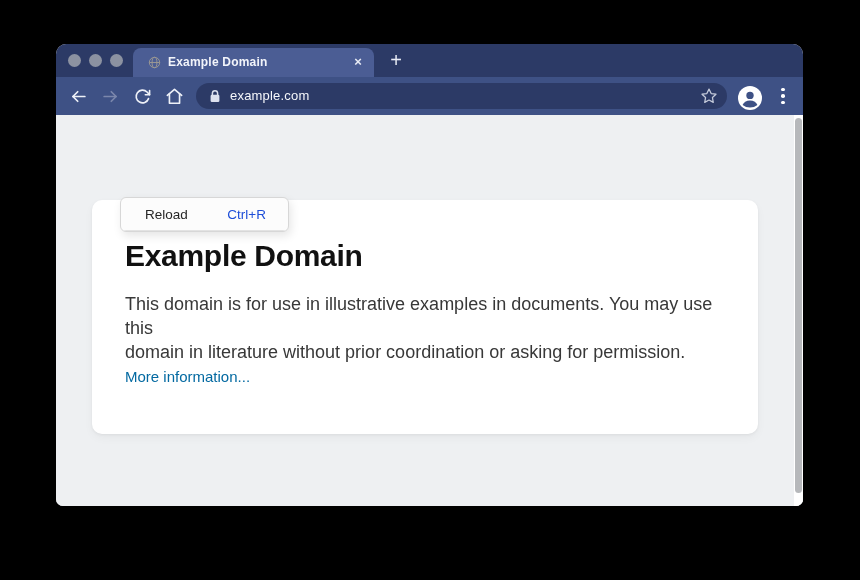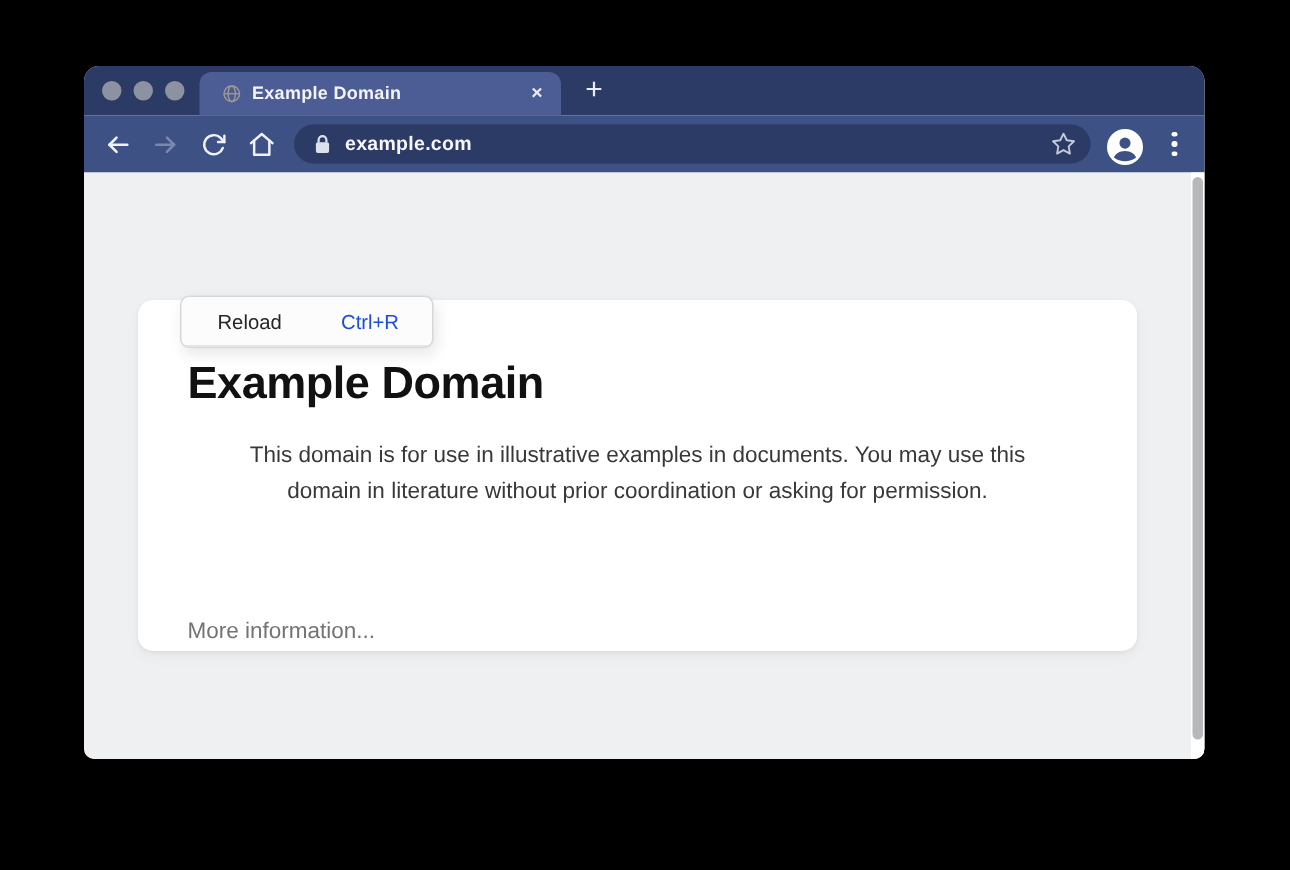--- a/index.html
+++ b/index.html
@@ -40,21 +40,21 @@
   .toolbar{position:relative;height:38px;background:#3e5185;}
   .nav-btn{position:absolute;top:4px;width:30px;height:30px;display:flex;align-items:center;justify-content:center;}
   .nav-back{left:7px}.nav-fwd{left:39px}.nav-reload{left:71px}.nav-home{left:103px}
   .urlbar{
     position:absolute;left:140px;top:6px;width:531px;height:26px;
     background:#2c3a66;border-radius:13px;
   }
   .lock{position:absolute;left:13px;top:6px;}
   .url-text{
     position:absolute;left:34px;top:0;height:26px;line-height:26px;
-    color:#f5f7fb;font-size:13px;font-weight:700;letter-spacing:.2px;
+    color:#f5f7fb;font-size:13px;font-weight:400;letter-spacing:.2px;
   }
   .star{position:absolute;right:9px;top:4px;}
   .avatar{position:absolute;left:682px;top:9px;width:24px;height:24px;}
   .kebab{position:absolute;left:719px;top:7px;width:16px;height:24px;
     display:flex;flex-direction:column;align-items:center;justify-content:center;gap:3px;}
   .kebab i{width:3.6px;height:3.6px;border-radius:50%;background:#fff;display:block;}
   
   .content{position:relative;height:391px;background:#eef0f2;}
   .scroll-track{position:absolute;right:0;top:0;bottom:0;width:9px;background:#ffffff;}
   .scroll-thumb{position:absolute;right:1px;top:3px;width:7px;height:375px;background:#b6b8bb;border-radius:4px;}
@@ -63,25 +63,25 @@
     background:#ffffff;border-radius:10px;
     box-shadow:0 1px 3px rgba(0,0,0,.05), 0 4px 10px rgba(0,0,0,.04);
   }
   .card h1{
     position:absolute;left:33px;top:38px;margin:0;
     font-size:30px;line-height:36px;font-weight:700;color:#111;letter-spacing:-.3px;
     white-space:nowrap;
   }
   .card p{
     position:absolute;left:33px;top:92px;margin:0;width:600px;
-    font-size:15px;line-height:24px;color:#383838;text-align:center;
+    font-size:18px;line-height:24px;color:#383838;
   }
   .card a{
     position:absolute;left:33px;top:165px;
-    font-size:15px;line-height:24px;color:#737373;text-decoration:none;margin-top:44px;
+    font-size:15px;line-height:24px;color:#0369a1;text-decoration:none;
   }
   
   .menu{
     position:absolute;left:64px;top:82px;width:169px;
     background:#fcfcfc;border:1px solid #d7d7d7;border-radius:6px;
     box-shadow:2px 4px 10px rgba(0,0,0,.10);
     box-sizing:border-box;overflow:hidden;
   }
   .menu-row{
     height:32px;display:flex;align-items:center;justify-content:space-between;

